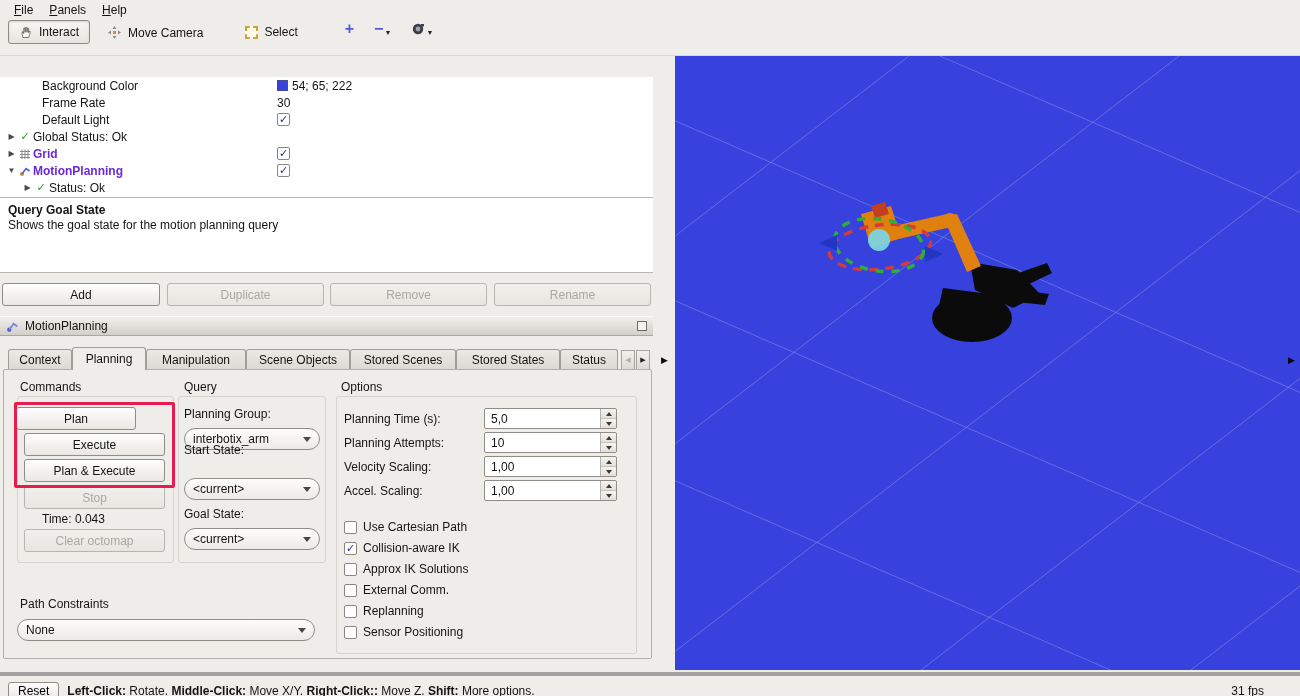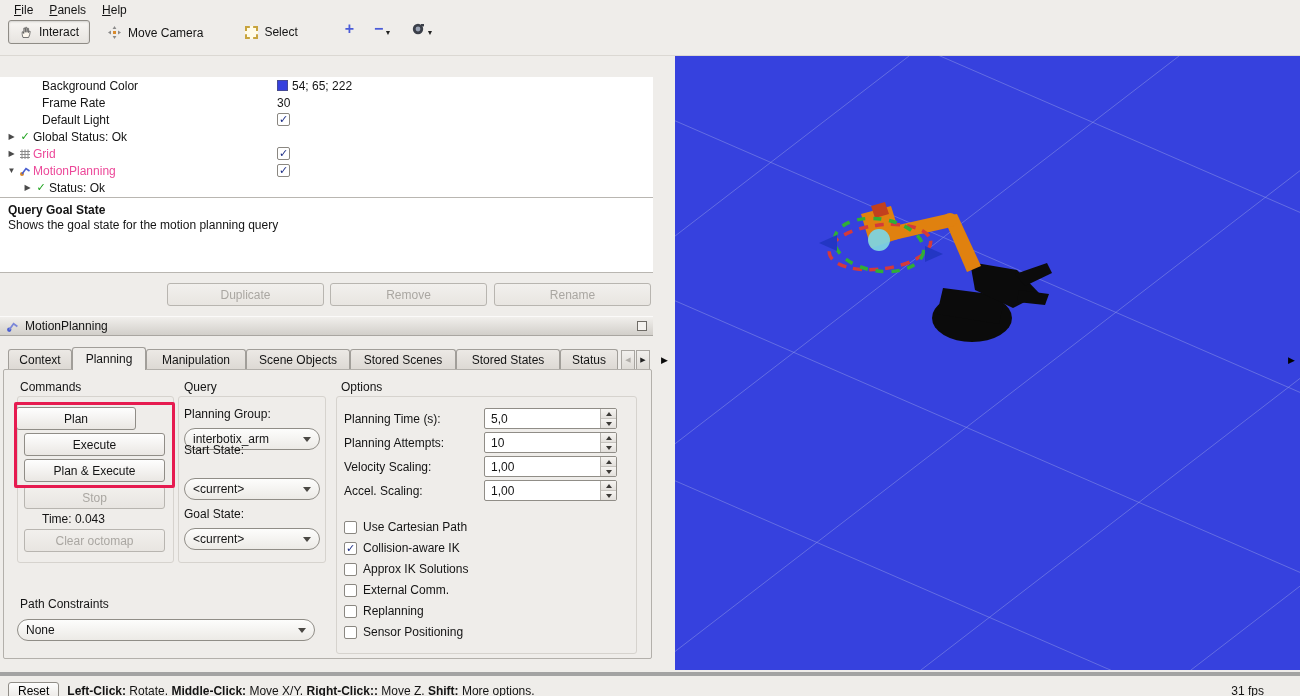--- a/index.html
+++ b/index.html
@@ -24,21 +24,21 @@
   .panel-title{position:absolute;left:0;width:653px;height:20px;display:flex;align-items:center;gap:6px;padding:0 6px;
                background:linear-gradient(#f1efec,#d2cfca);border-top:1px solid #fbfaf9;border-bottom:1px solid #a9a6a1}
   .float-box{width:10px;height:10px;border:1px solid #6e6b66;background:#f4f2ef;margin-left:auto}
 
   
   .tree{position:absolute;left:0;top:77px;width:653px;height:141px;background:#fff;border-bottom:1px solid #b9b6b1;overflow:hidden}
   .tree-row{position:relative;height:17px;display:flex;align-items:center}
   .tw{width:11px;font-size:8px;color:#4a4a4a;text-align:center;flex:none}
   .ticon{width:16px;text-align:center;font-size:11px;flex:none;display:flex;align-items:center;justify-content:center}
   .tree-value{position:absolute;left:277px;display:flex;align-items:center;gap:4px}
-  .blue-bold{color:#ec4899;font-weight:normal}
+  .blue-bold{color:#6d28d9;font-weight:bold}
   .green-check{color:#18a018;font-weight:bold}
   .cb{width:13px;height:13px;border:1px solid #8a8781;background:#fff;display:inline-flex;align-items:center;justify-content:center;
       font-size:11px;font-weight:bold;color:#1d2e86;border-radius:2px;flex:none}
   .scrollbar{position:absolute;right:1px;top:77px;width:15px;height:115px;background:#e9e6e2;border-left:1px solid #c9c6c1}
   .sb-arrow{position:absolute;left:0;width:14px;height:13px;background:#dedbd6;border:1px solid #b3b0ab;font-size:7px;display:flex;align-items:center;justify-content:center;color:#444}
   .sb-thumb{position:absolute;left:1px;top:14px;width:12px;height:58px;background:#cfccc7;border:1px solid #a5a29d;border-radius:2px}
 
   .desc-box{position:absolute;left:0;top:197px;width:653px;height:76px;background:#fff;border-top:1px solid #b9b6b1;border-bottom:1px solid #b9b6b1;padding:5px 8px;line-height:15px}
   .desc-title{font-weight:bold}
 
@@ -202,20 +202,21 @@
     <span class="sb-arrow" style="top:0">▲</span>
     <span class="sb-thumb"></span>
     <span class="sb-arrow" style="bottom:0">▼</span>
   </div>
 
   <div class="desc-box">
     <div class="desc-title">Query Goal State</div>
     <div>Shows the goal state for the motion planning query</div>
   </div>
 
+  <button class="qbtn" style="left:2px;top:283px;width:158px">Add</button>
   <button class="qbtn disabled" style="left:167px;top:283px;width:157px">Duplicate</button>
   <button class="qbtn disabled" style="left:330px;top:283px;width:157px">Remove</button>
   <button class="qbtn disabled" style="left:494px;top:283px;width:157px">Rename</button>
 
   <div class="panel-title" style="top:316px">
     <svg width="13" height="13" viewBox="0 0 12 12">
       <circle cx="3" cy="9" r="2" fill="#4a5fd0"></circle>
         <path d="M3 9 L7 3.5 L10.5 6" stroke="#7a86d8" stroke-width="1.6" fill="none"></path>
     </svg>
     <span>MotionPlanning</span>

